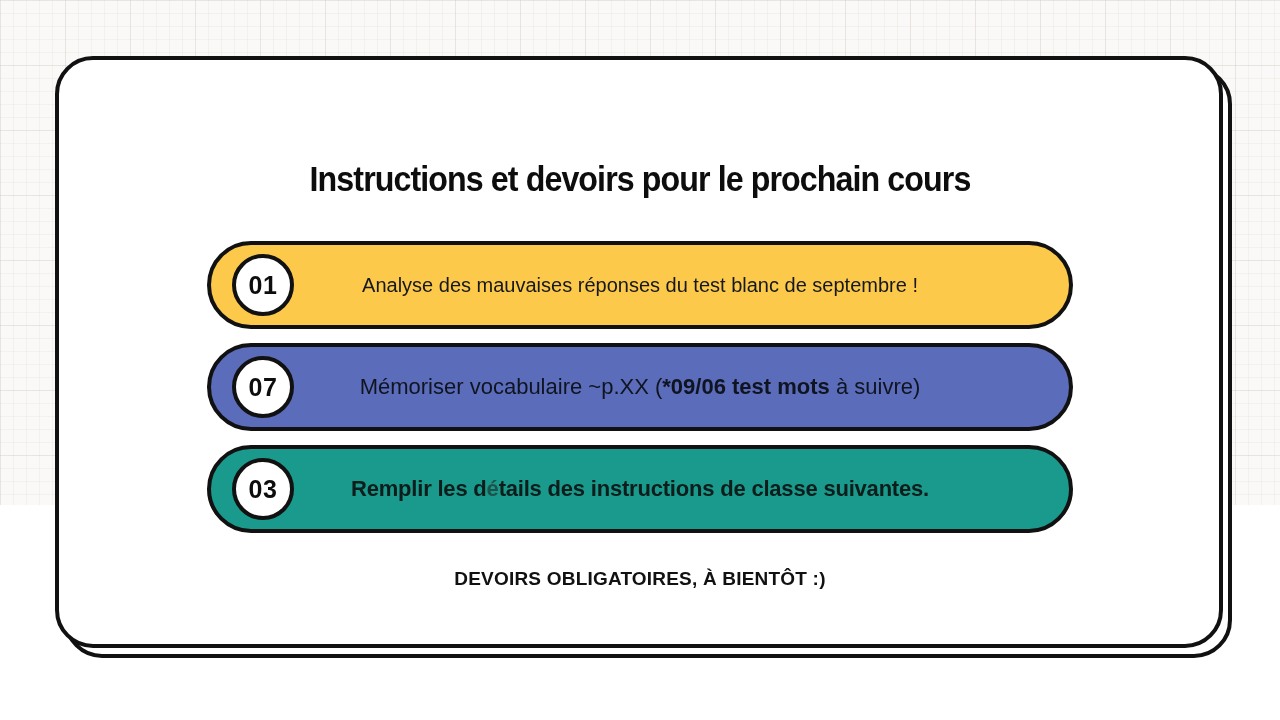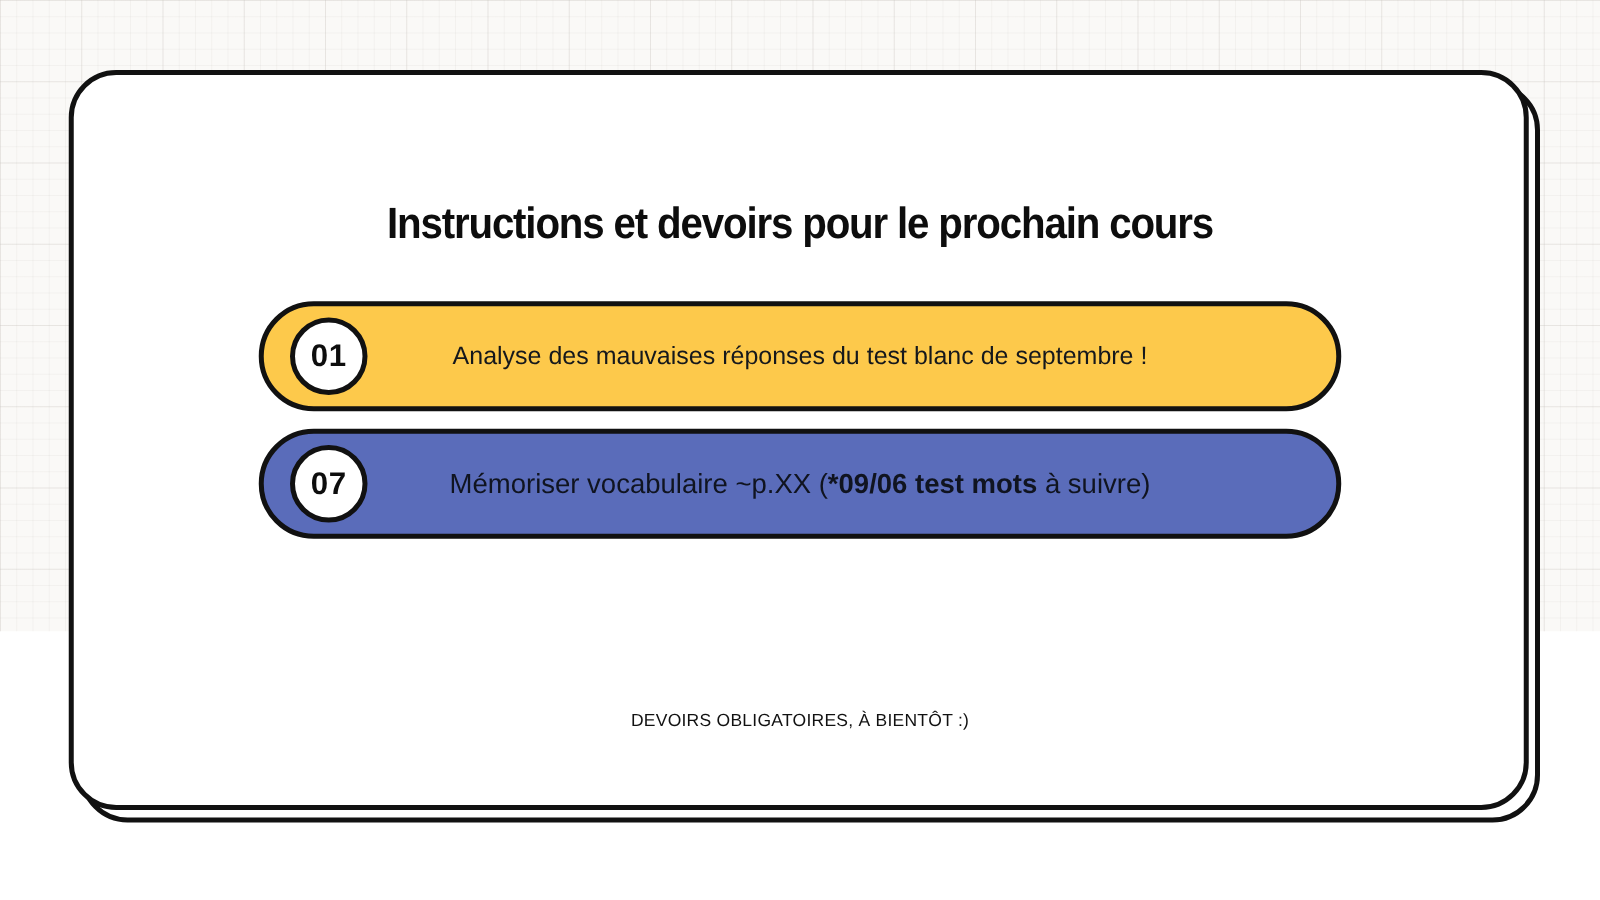--- a/index.html
+++ b/index.html
@@ -95,22 +95,22 @@
   .pill-2 .pill-text { font-size: 22px; font-weight: 400; color: #101420; }
   .pill-2 .pill-text .seg-bold { font-weight: 800; }
   .pill-3 .pill-text { font-size: 22px; font-weight: 800; color: #0c1d1b; letter-spacing: -0.2px; }
   .pill-3 .pill-text .seg-accent { color: #1d5348; font-weight: 600; }
 
   .footer {
     position: absolute;
     top: 568px; left: 0;
     width: 1280px;
     text-align: center;
-    font-size: 14px;
-    font-weight: 400;
+    font-size: 19px;
+    font-weight: 700;
     letter-spacing: 0.2px;
     color: #111111;
   }
 </style>
 </head>
 <body>
 
 <div class="page">
   <div class="card-back"></div>
   <div class="card"></div>
@@ -126,17 +126,23 @@
       <div class="pill-text">Analyse des mauvaises réponses du test blanc de septembre !</div>
     </div>
 
     <div class="pill pill-2" style="background-color: rgb(90, 108, 186);">
       <div class="badge">
         <span>07</span>
       </div>
       <div class="pill-text"><span>Mémoriser vocabulaire ~p.XX (</span><span class="seg-bold">*09/06 test mots</span><span> à suivre)</span></div>
     </div>
 
+    <div class="pill pill-3" style="background-color: rgb(25, 154, 140);">
+      <div class="badge">
+        <span>03</span>
+      </div>
+      <div class="pill-text"><span>Remplir les d</span><span class="seg-accent">é</span><span>tails des instructions de classe suivantes.</span></div>
+    </div>
 
   </div>
 
   <div class="footer">DEVOIRS OBLIGATOIRES, À BIENTÔT :)</div>
 </div>
 
 </body></html>

